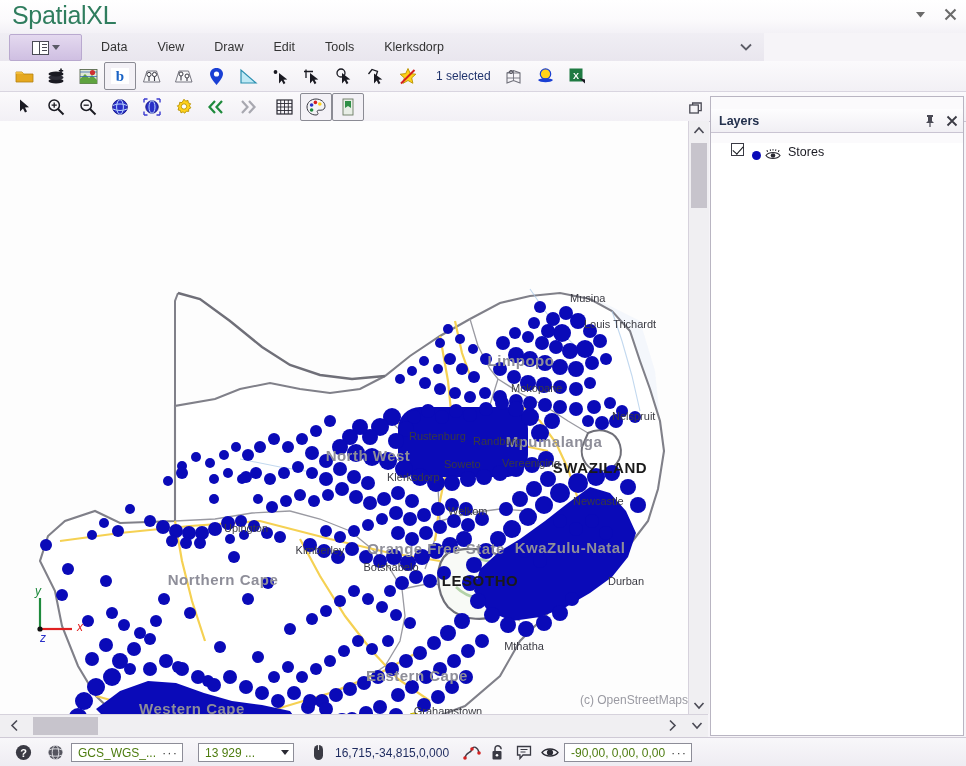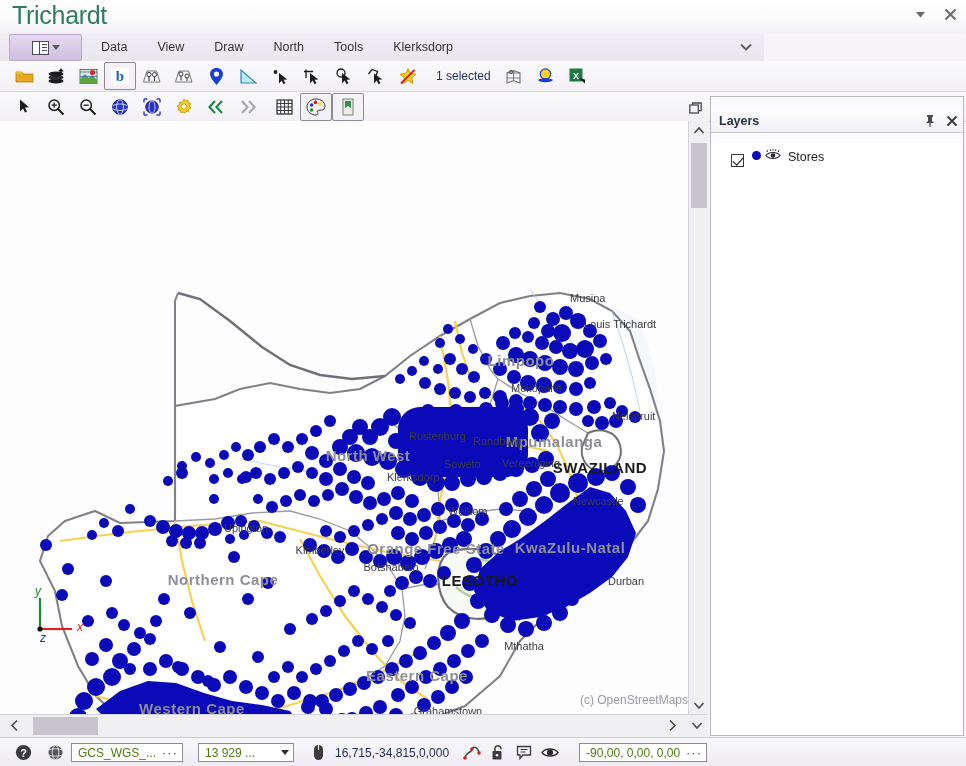--- a/index.html
+++ b/index.html
@@ -96,21 +96,21 @@
     background:linear-gradient(to bottom,#fdfdfe 0%,#f1eff4 100%);
     border-bottom:1px solid #c9c4d2;display:flex;align-items:center;box-sizing:border-box;}
   .layers-title{font-size:12.5px;font-weight:bold;color:#23304d;padding-left:8px;flex:1;}
   .lh-btn{width:22px;height:22px;display:flex;align-items:center;justify-content:center;
     color:#4a4a55;cursor:pointer;}
   .desc-row{position:absolute;left:0;top:24px;width:100%;height:22px;
     background:#f4f2f7;border-bottom:1px solid #c9c4d2;box-sizing:border-box;
     display:flex;align-items:center;}
   .desc-row span{padding-left:7px;font-size:12.5px;color:#2a2a33;}
   .layer-list{position:absolute;left:0;top:46px;right:0;bottom:0;background:#fff;overflow:hidden;}
-  .layer-row{height:24px;display:flex;align-items:flex-end;cursor:pointer;padding-left:4px;}
+  .layer-row{height:24px;display:flex;align-items:flex-start;cursor:pointer;padding-left:4px;}
   .layer-row.selected .layer-name{background:#0a1f86;color:#fff;}
   .expander{width:14px;height:24px;display:flex;align-items:center;justify-content:center;
     color:#555;font-size:9px;cursor:pointer;}
   .lchk{width:13px;height:13px;border:1px solid #3a3a44;background:#fff;margin:0 5px 0 2px;
     position:relative;box-sizing:border-box;cursor:pointer;flex:0 0 auto;}
   .lchk:after{content:"";position:absolute;left:3px;top:0px;width:5px;height:9px;
     border:solid #14161c;border-width:0 1.8px 1.8px 0;transform:rotate(42deg);}
   .lsym{width:15px;height:24px;display:flex;align-items:center;justify-content:center;flex:0 0 auto;}
   .lbulb{width:9px;height:9px;border-radius:50%;background:#0a0ab8;}
   .eye{width:18px;height:24px;display:flex;align-items:center;justify-content:center;flex:0 0 auto;}
@@ -128,21 +128,21 @@
   .caretdn{width:0;height:0;border-left:4px solid transparent;border-right:4px solid transparent;
     border-top:5px solid #2a2a33;}
   .sb-text{font-size:12px;color:#1d2a5e;white-space:nowrap;padding:0 4px;}
 </style>
 </head>
 <body>
 
 <div class="app">
 
   <div class="titlebar">
-    <div class="app-title">Trichardt</div>
+    <div class="app-title">SpatialXL</div>
     <div class="tb-btns">
       <div class="tb-btn">
         <svg width="13" height="13" viewBox="0 0 13 13">
             <path d="M2 4 L11 4 L6.5 9.5 Z" fill="#6b6b6b"></path>
           </svg>
       </div>
       <div class="tb-btn">
         <svg width="15" height="15" viewBox="0 0 15 15">
             <path d="M2.5 2.5 L12.5 12.5 M12.5 2.5 L2.5 12.5" stroke="#6b6b6b" stroke-width="2.1" fill="none"></path>
           </svg>
@@ -152,21 +152,21 @@
 
   <div class="menubar">
     <div class="appbtn">
       <span class="bookicon"></span>
       <span class="cv"></span>
     </div>
     <div class="menu-items">
       <div class="menu-item">Data</div>
       <div class="menu-item">View</div>
       <div class="menu-item">Draw</div>
-      <div class="menu-item">North</div>
+      <div class="menu-item">Edit</div>
       <div class="menu-item">Tools</div>
       <div class="menu-item">Klerksdorp</div>
     </div>
     <div class="ribbon-collapse">
       <svg width="14" height="10" viewBox="0 0 14 10">
           <path d="M2 2.5 L7 7.5 L12 2.5" stroke="#5c5c66" stroke-width="1.8" fill="none"></path>
         </svg>
     </div>
   </div>
 
@@ -911,19 +911,19 @@
         <path d="M1.5 1.5 L14.5 1.5 L14.5 10 L7 10 L4 13.5 L4 10 L1.5 10 Z" fill="none" stroke="#3a3a44" stroke-width="1.3"></path>
         <path d="M4.5 4.5 L11.5 4.5 M4.5 7 L9.5 7" stroke="#3a3a44" stroke-width="1.1"></path>
       </svg>
     </div>
     <div class="sb-ico">
       <svg width="18" height="13" viewBox="0 0 18 13">
         <path d="M1 6.5 C4.5 1.8 13.5 1.8 17 6.5 C13.5 11.2 4.5 11.2 1 6.5 Z" fill="none" stroke="#2a2a33" stroke-width="1.3"></path>
         <circle cx="9" cy="6.5" r="3.1" fill="#2a2a33"></circle>
       </svg>
     </div>
-    <div class="sb-field" style="width:128px;margin-left:16px">
+    <div class="sb-field" style="width:128px;margin-left:1px">
       <span class="txt" style="flex:1">-90,00, 0,00, 0,00</span>
       <span class="dots">···</span>
     </div>
   </div>
 
 </div>
 
 </body></html>

